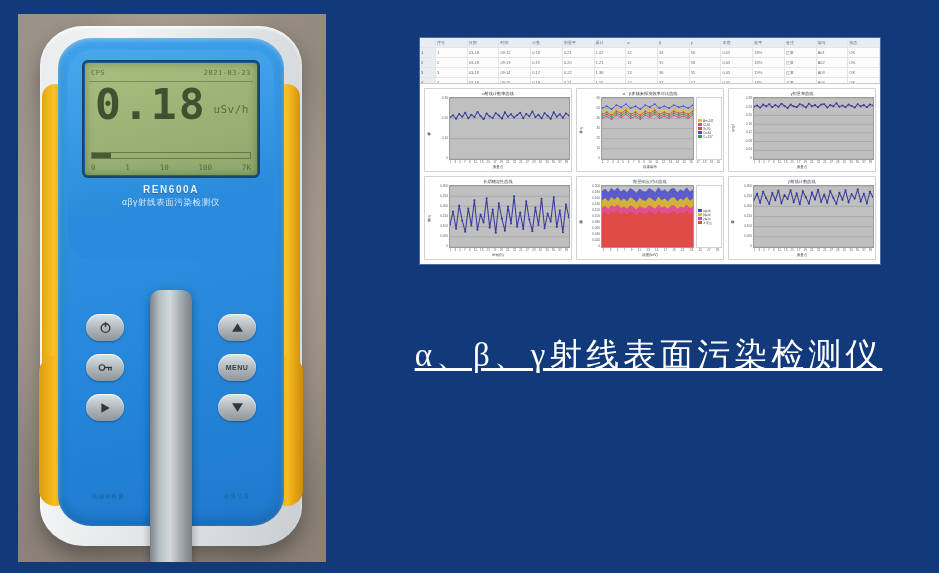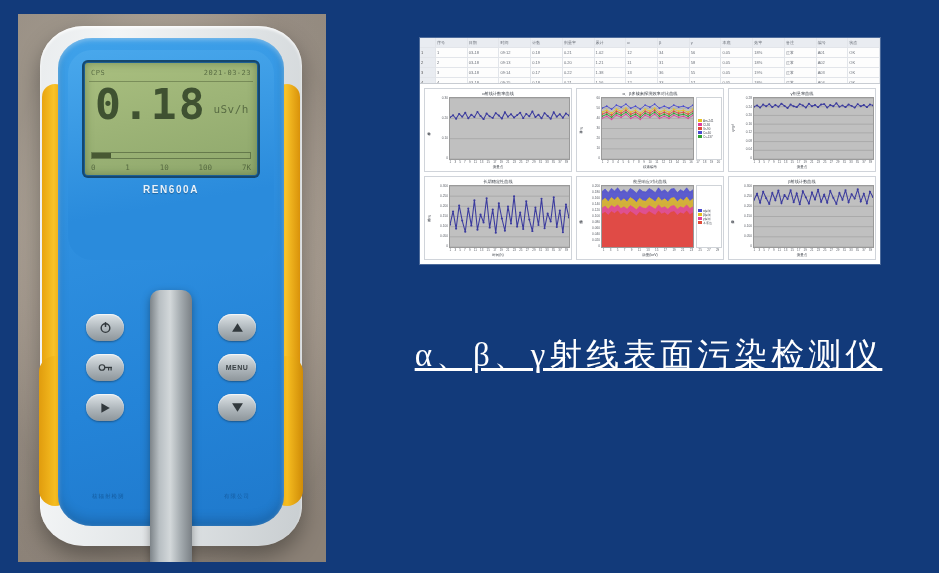--- a/index.html
+++ b/index.html
@@ -250,20 +250,21 @@
               <span>1</span>
               <span>10</span>
               <span>100</span>
               <span>7K</span>
             </div>
           </div>
         </div>
 
         <div class="model">
           <div class="m1">REN600A</div>
+          <div class="m2">αβγ射线表面污染检测仪</div>
         </div>
 
         <div class="keys">
           <div class="key k-c1 r1">
             <svg width="13" height="13" viewBox="0 0 24 24">
               <circle cx="12" cy="13" r="8" fill="none" stroke="#32393d" stroke-width="2.6"></circle>
               <rect x="10.6" y="2" width="2.8" height="9" fill="#32393d"></rect>
             </svg>
           </div>
           <div class="key k-c2 r1">

